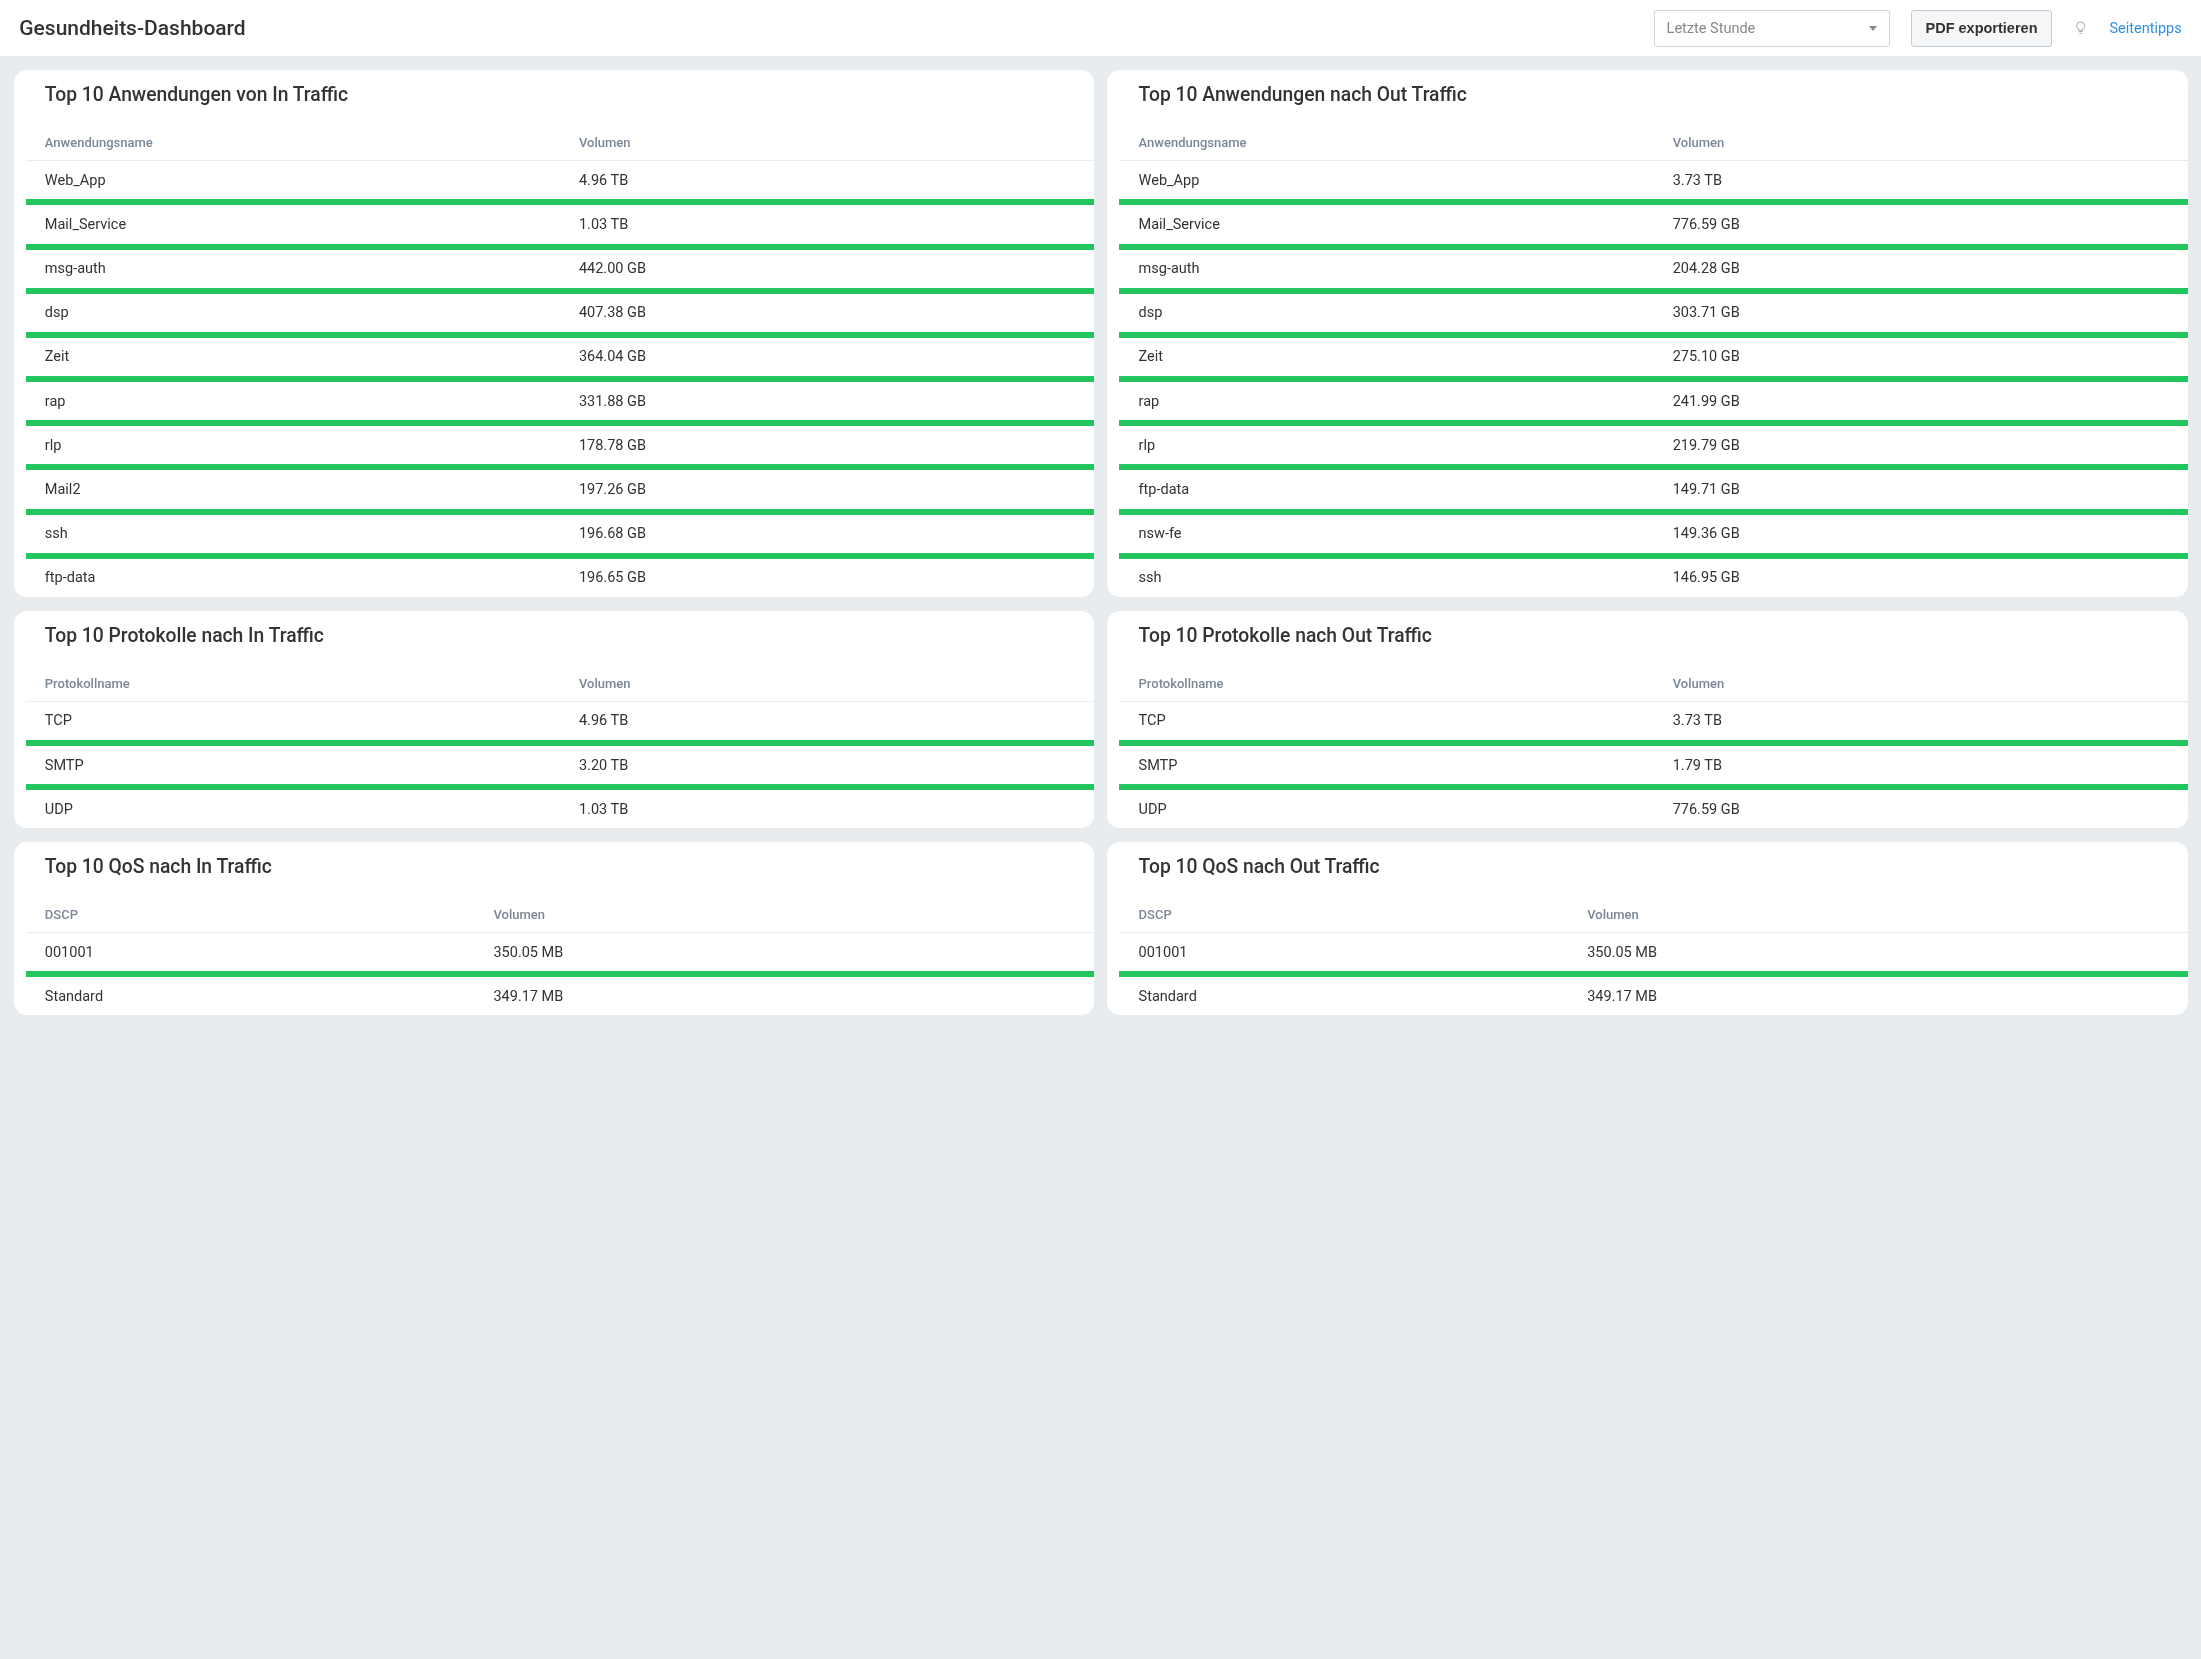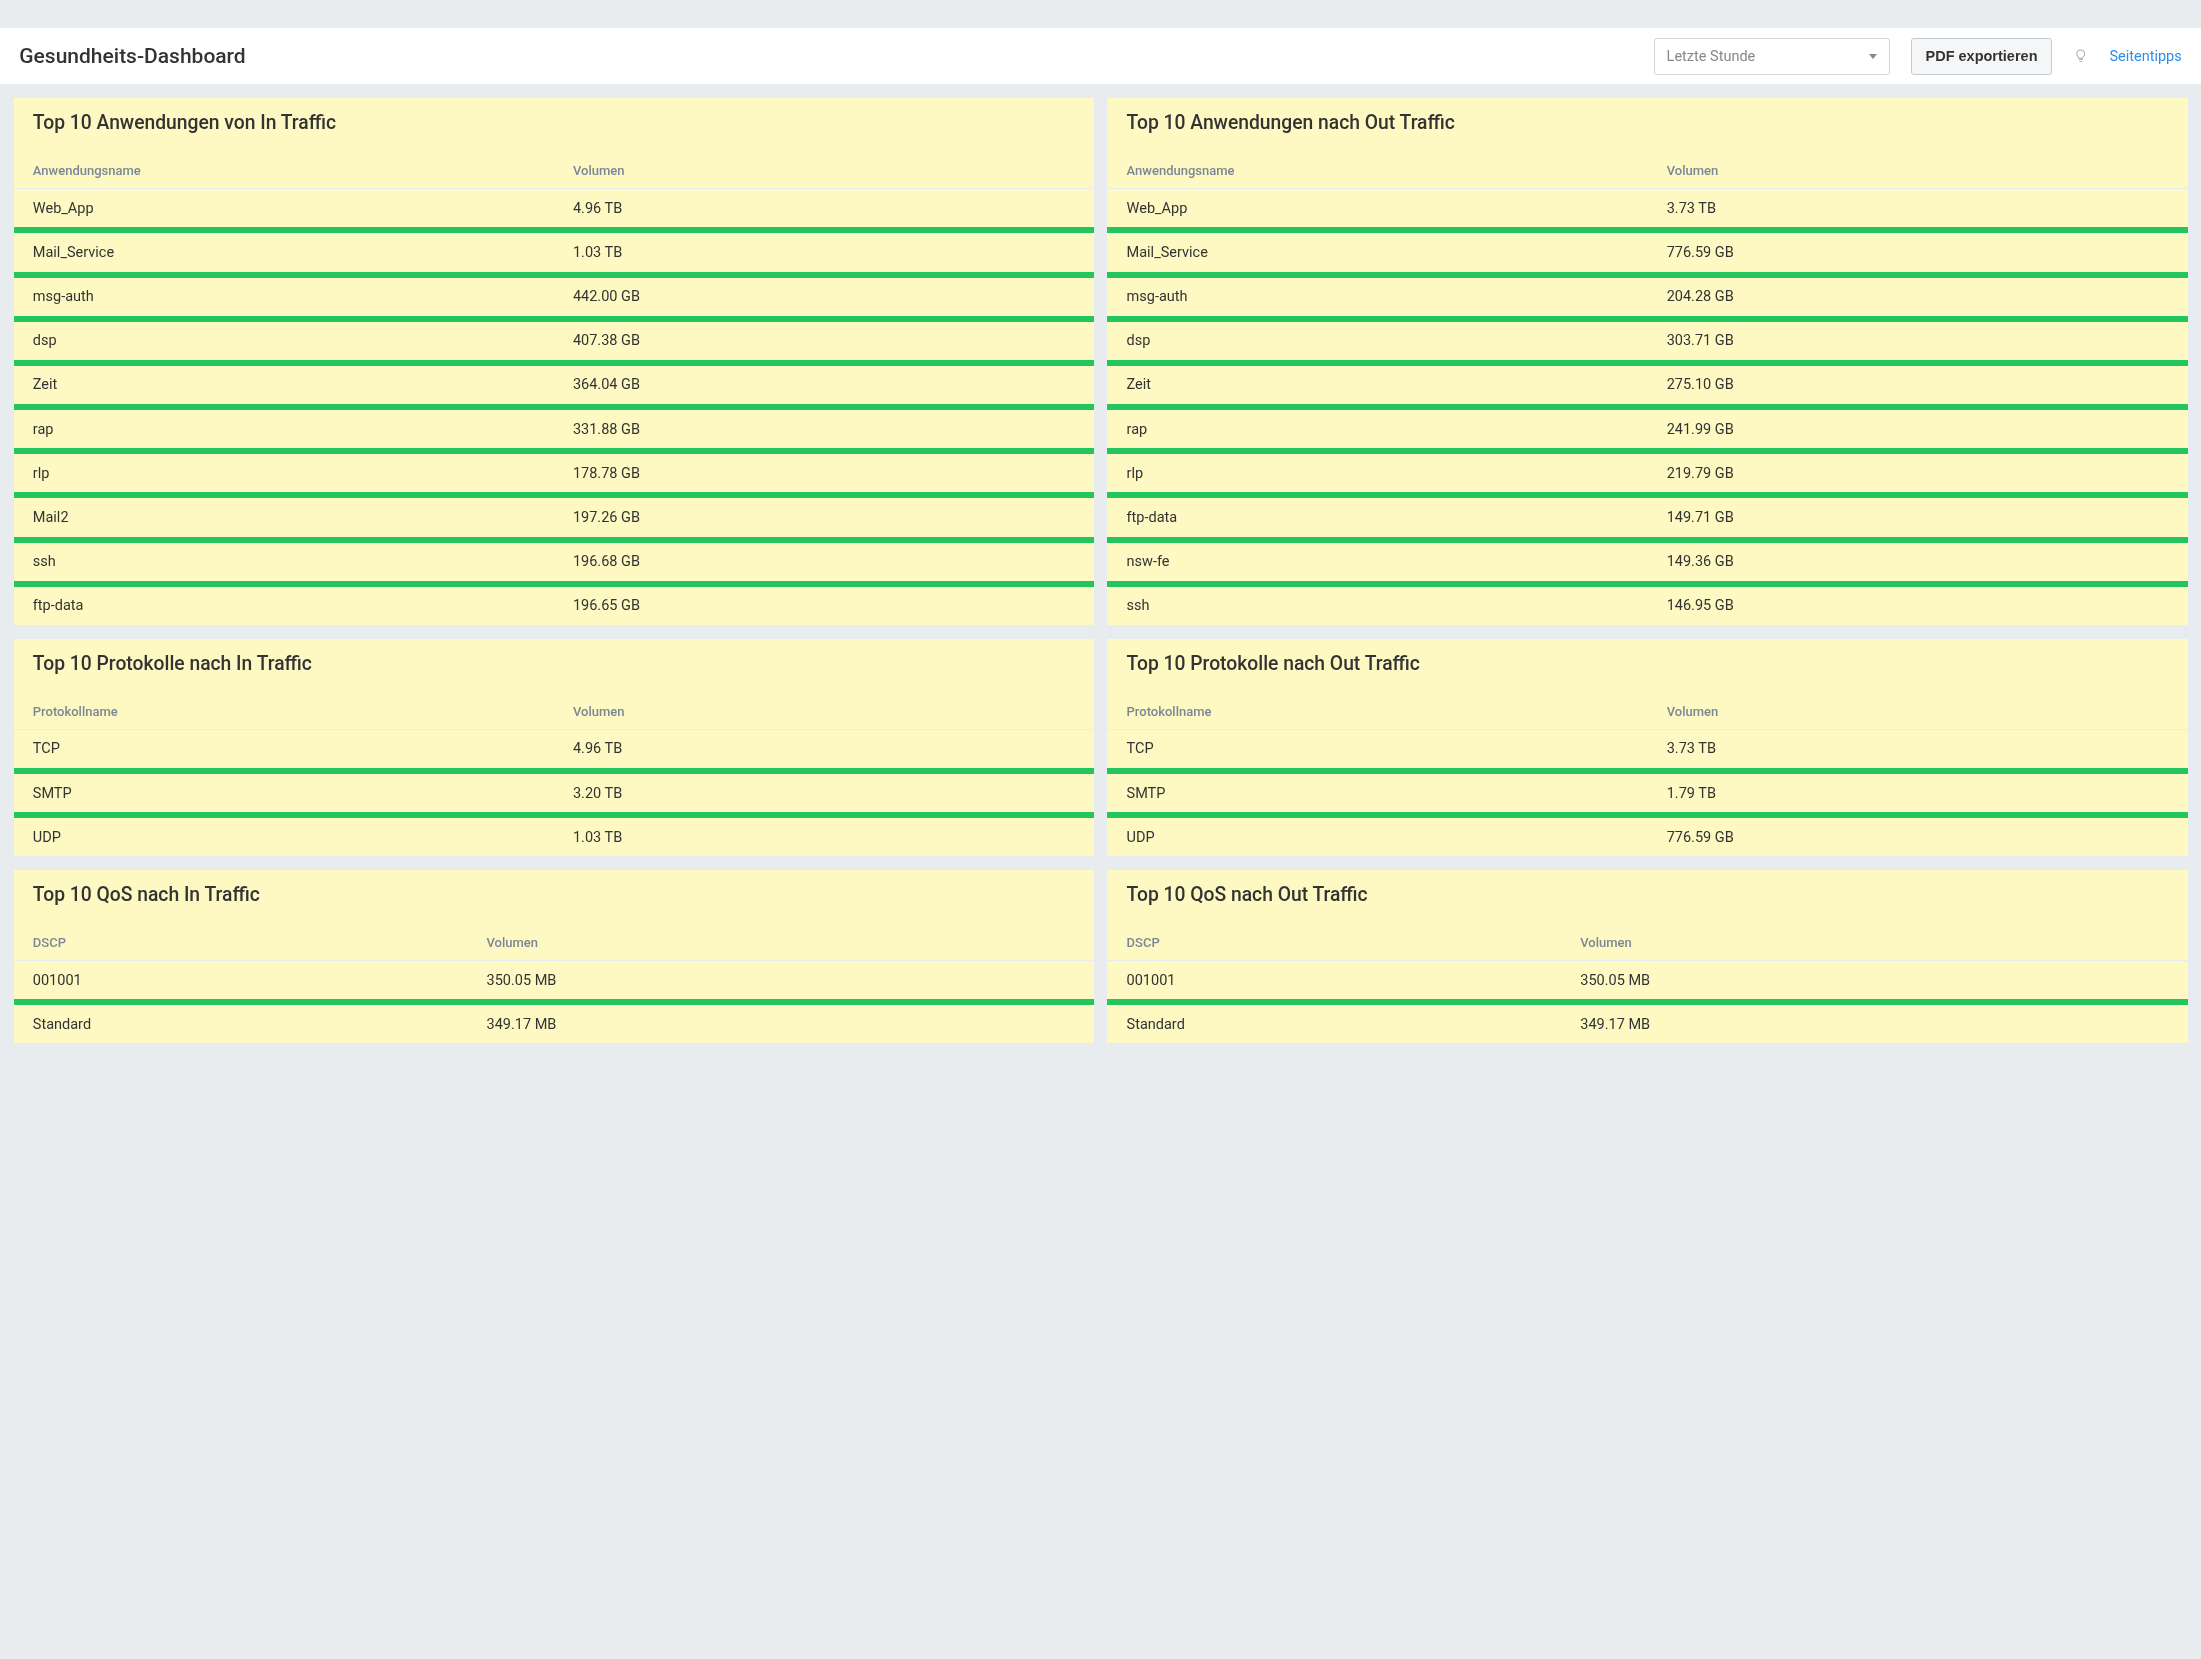--- a/index.html
+++ b/index.html
@@ -8,21 +8,20 @@
     background: #e9ecef;
     color: #333;
     font-size: 14.5px;
   }
   .header {
     background: #fff;
     display: flex;
     align-items: center;
     padding: 9.7px 19.3px;
     gap: 21px;
-    margin-top: 28px;
   }
   .page-title {
     font-size: 21px;
     font-weight: 500;
     color: #333;
     flex: 1;
   }
   .time-select {
     width: 236px;
     height: 37px;
@@ -66,22 +65,23 @@
     font-size: 14.5px;
     cursor: pointer;
   }
   .grid {
     display: grid;
     grid-template-columns: 1fr 1fr;
     gap: 13.5px;
     padding: 13.5px;
   }
   .panel {
-    background: #fef9c3;
-    border-radius: 0;
+    background: #ffffff;
+    border-radius: 13px;
+    padding-left: 12px;
   }
   .panel-header {
     padding: 13.5px 19.3px 9.7px 19.3px;
   }
   .panel-title {
     font-size: 19.3px;
     font-weight: 500;
     color: #333;
   }
   .table {

